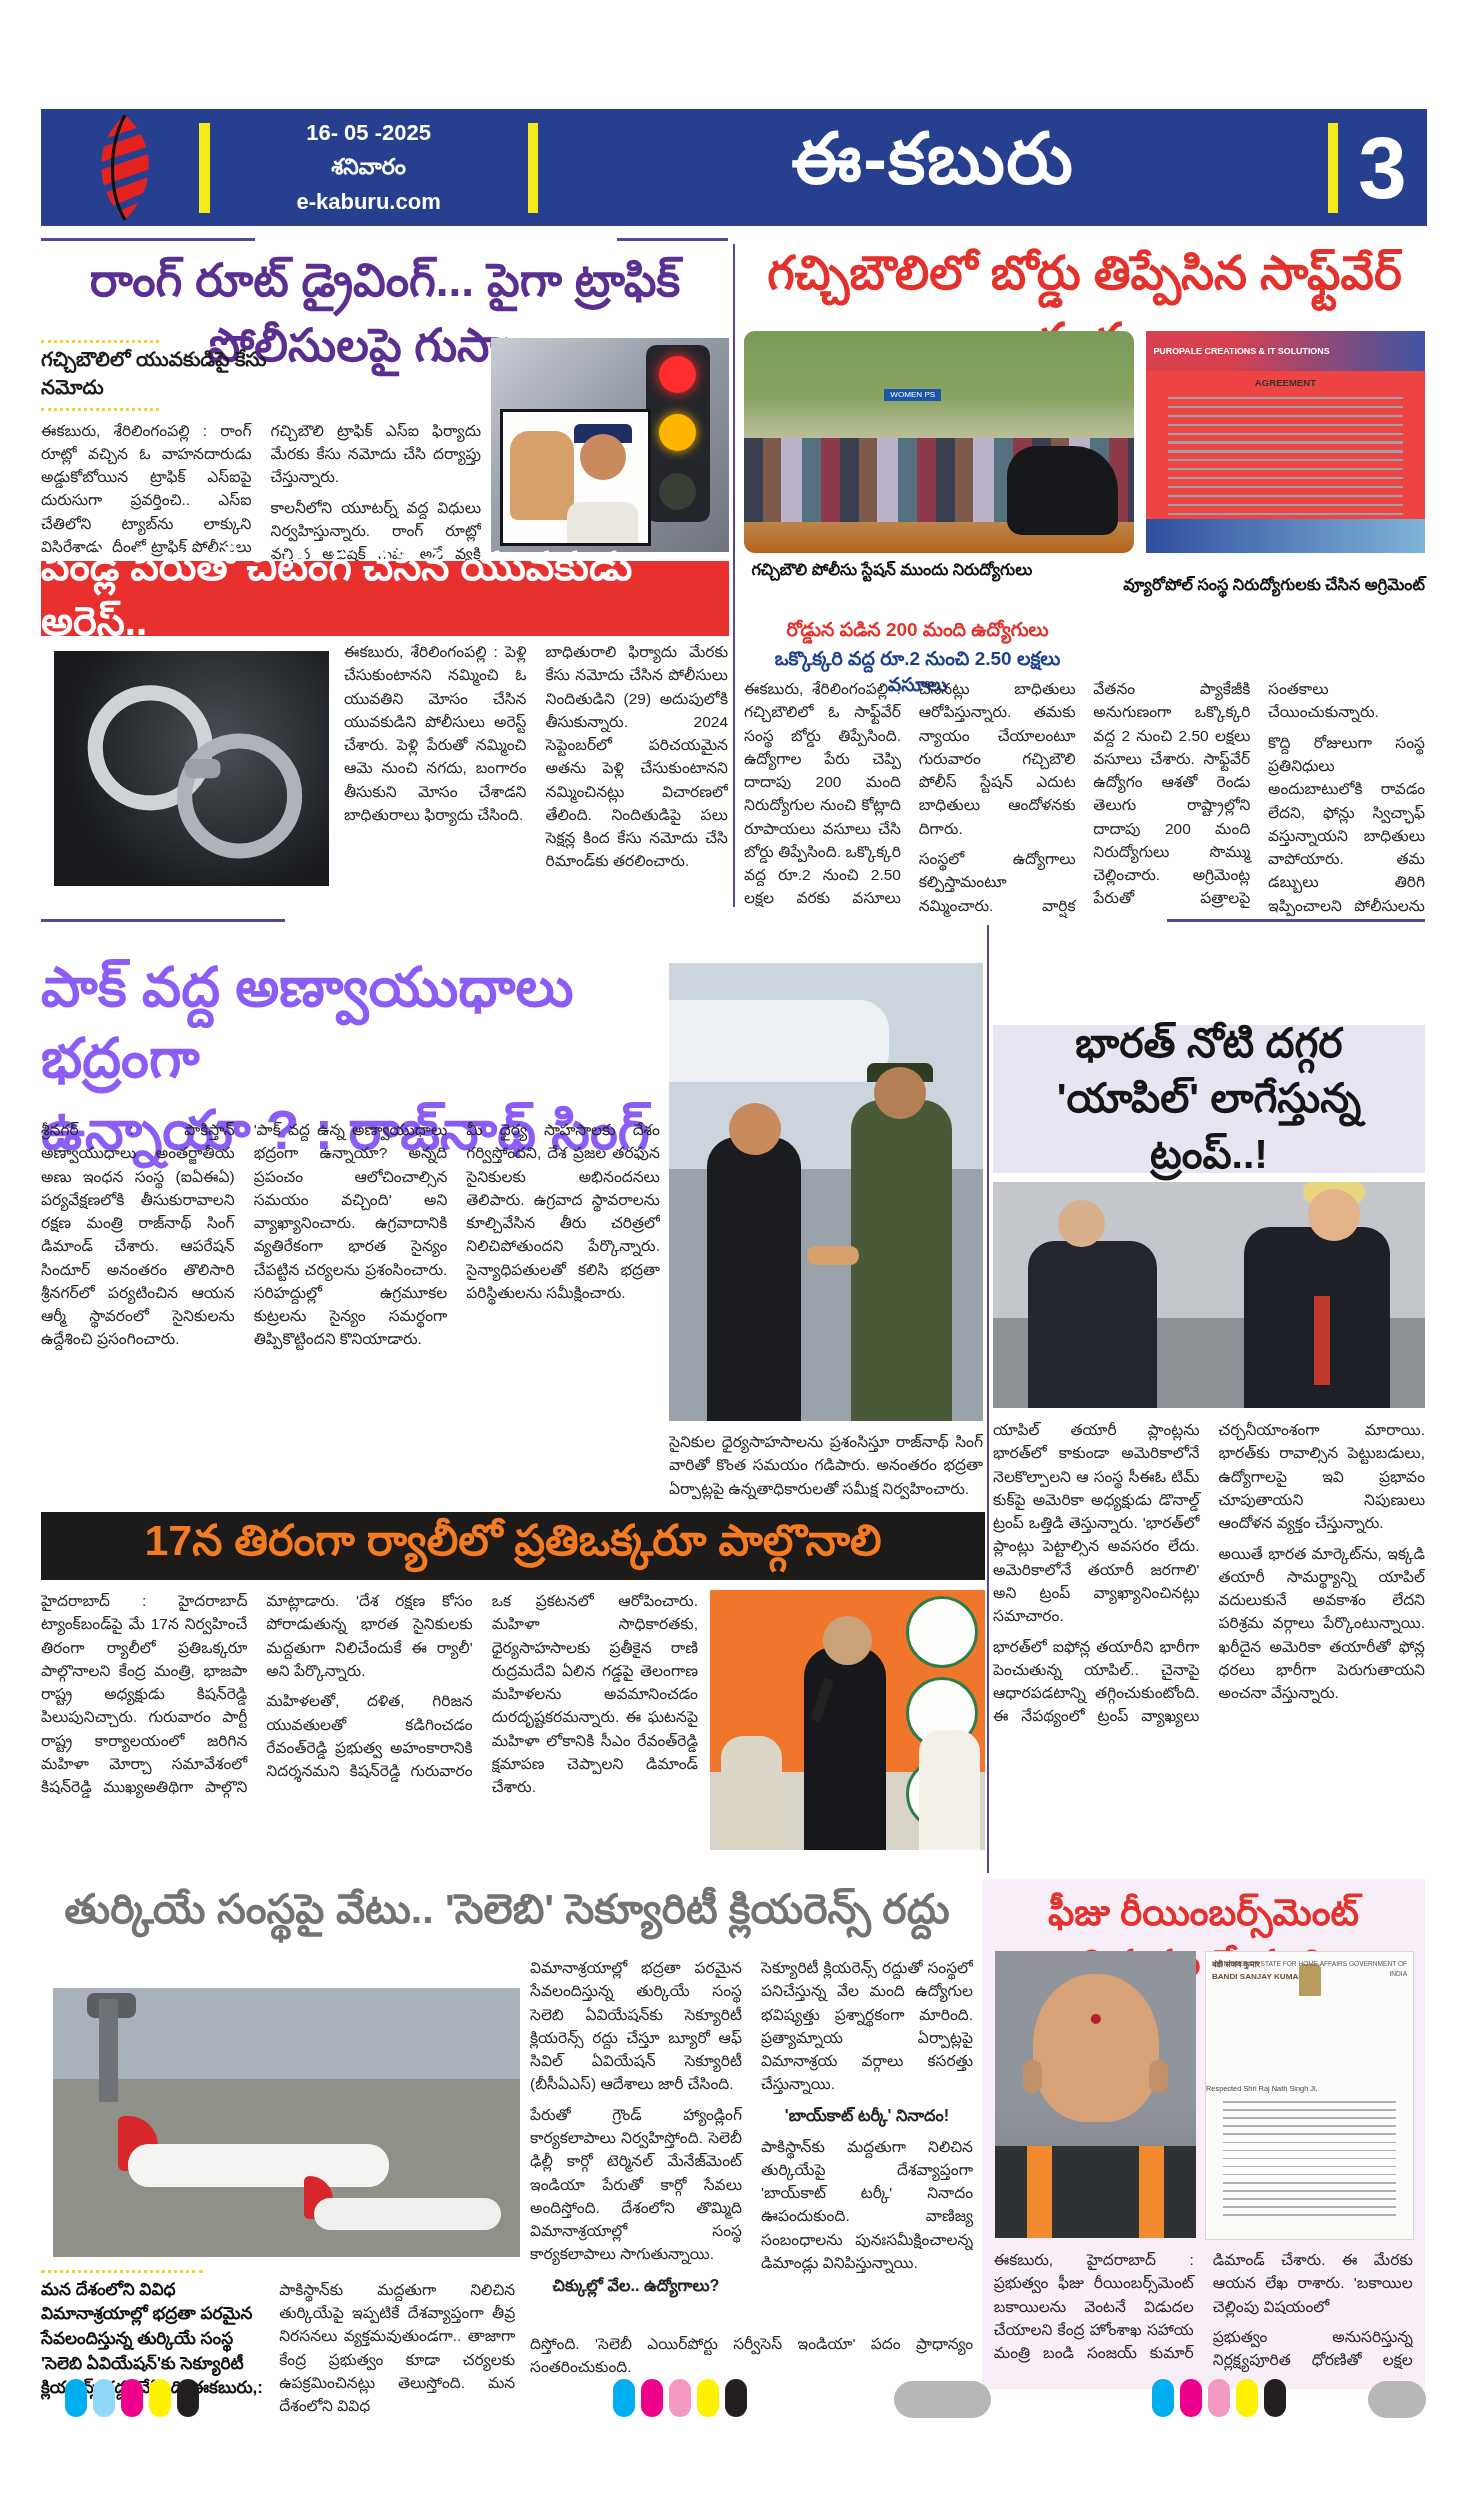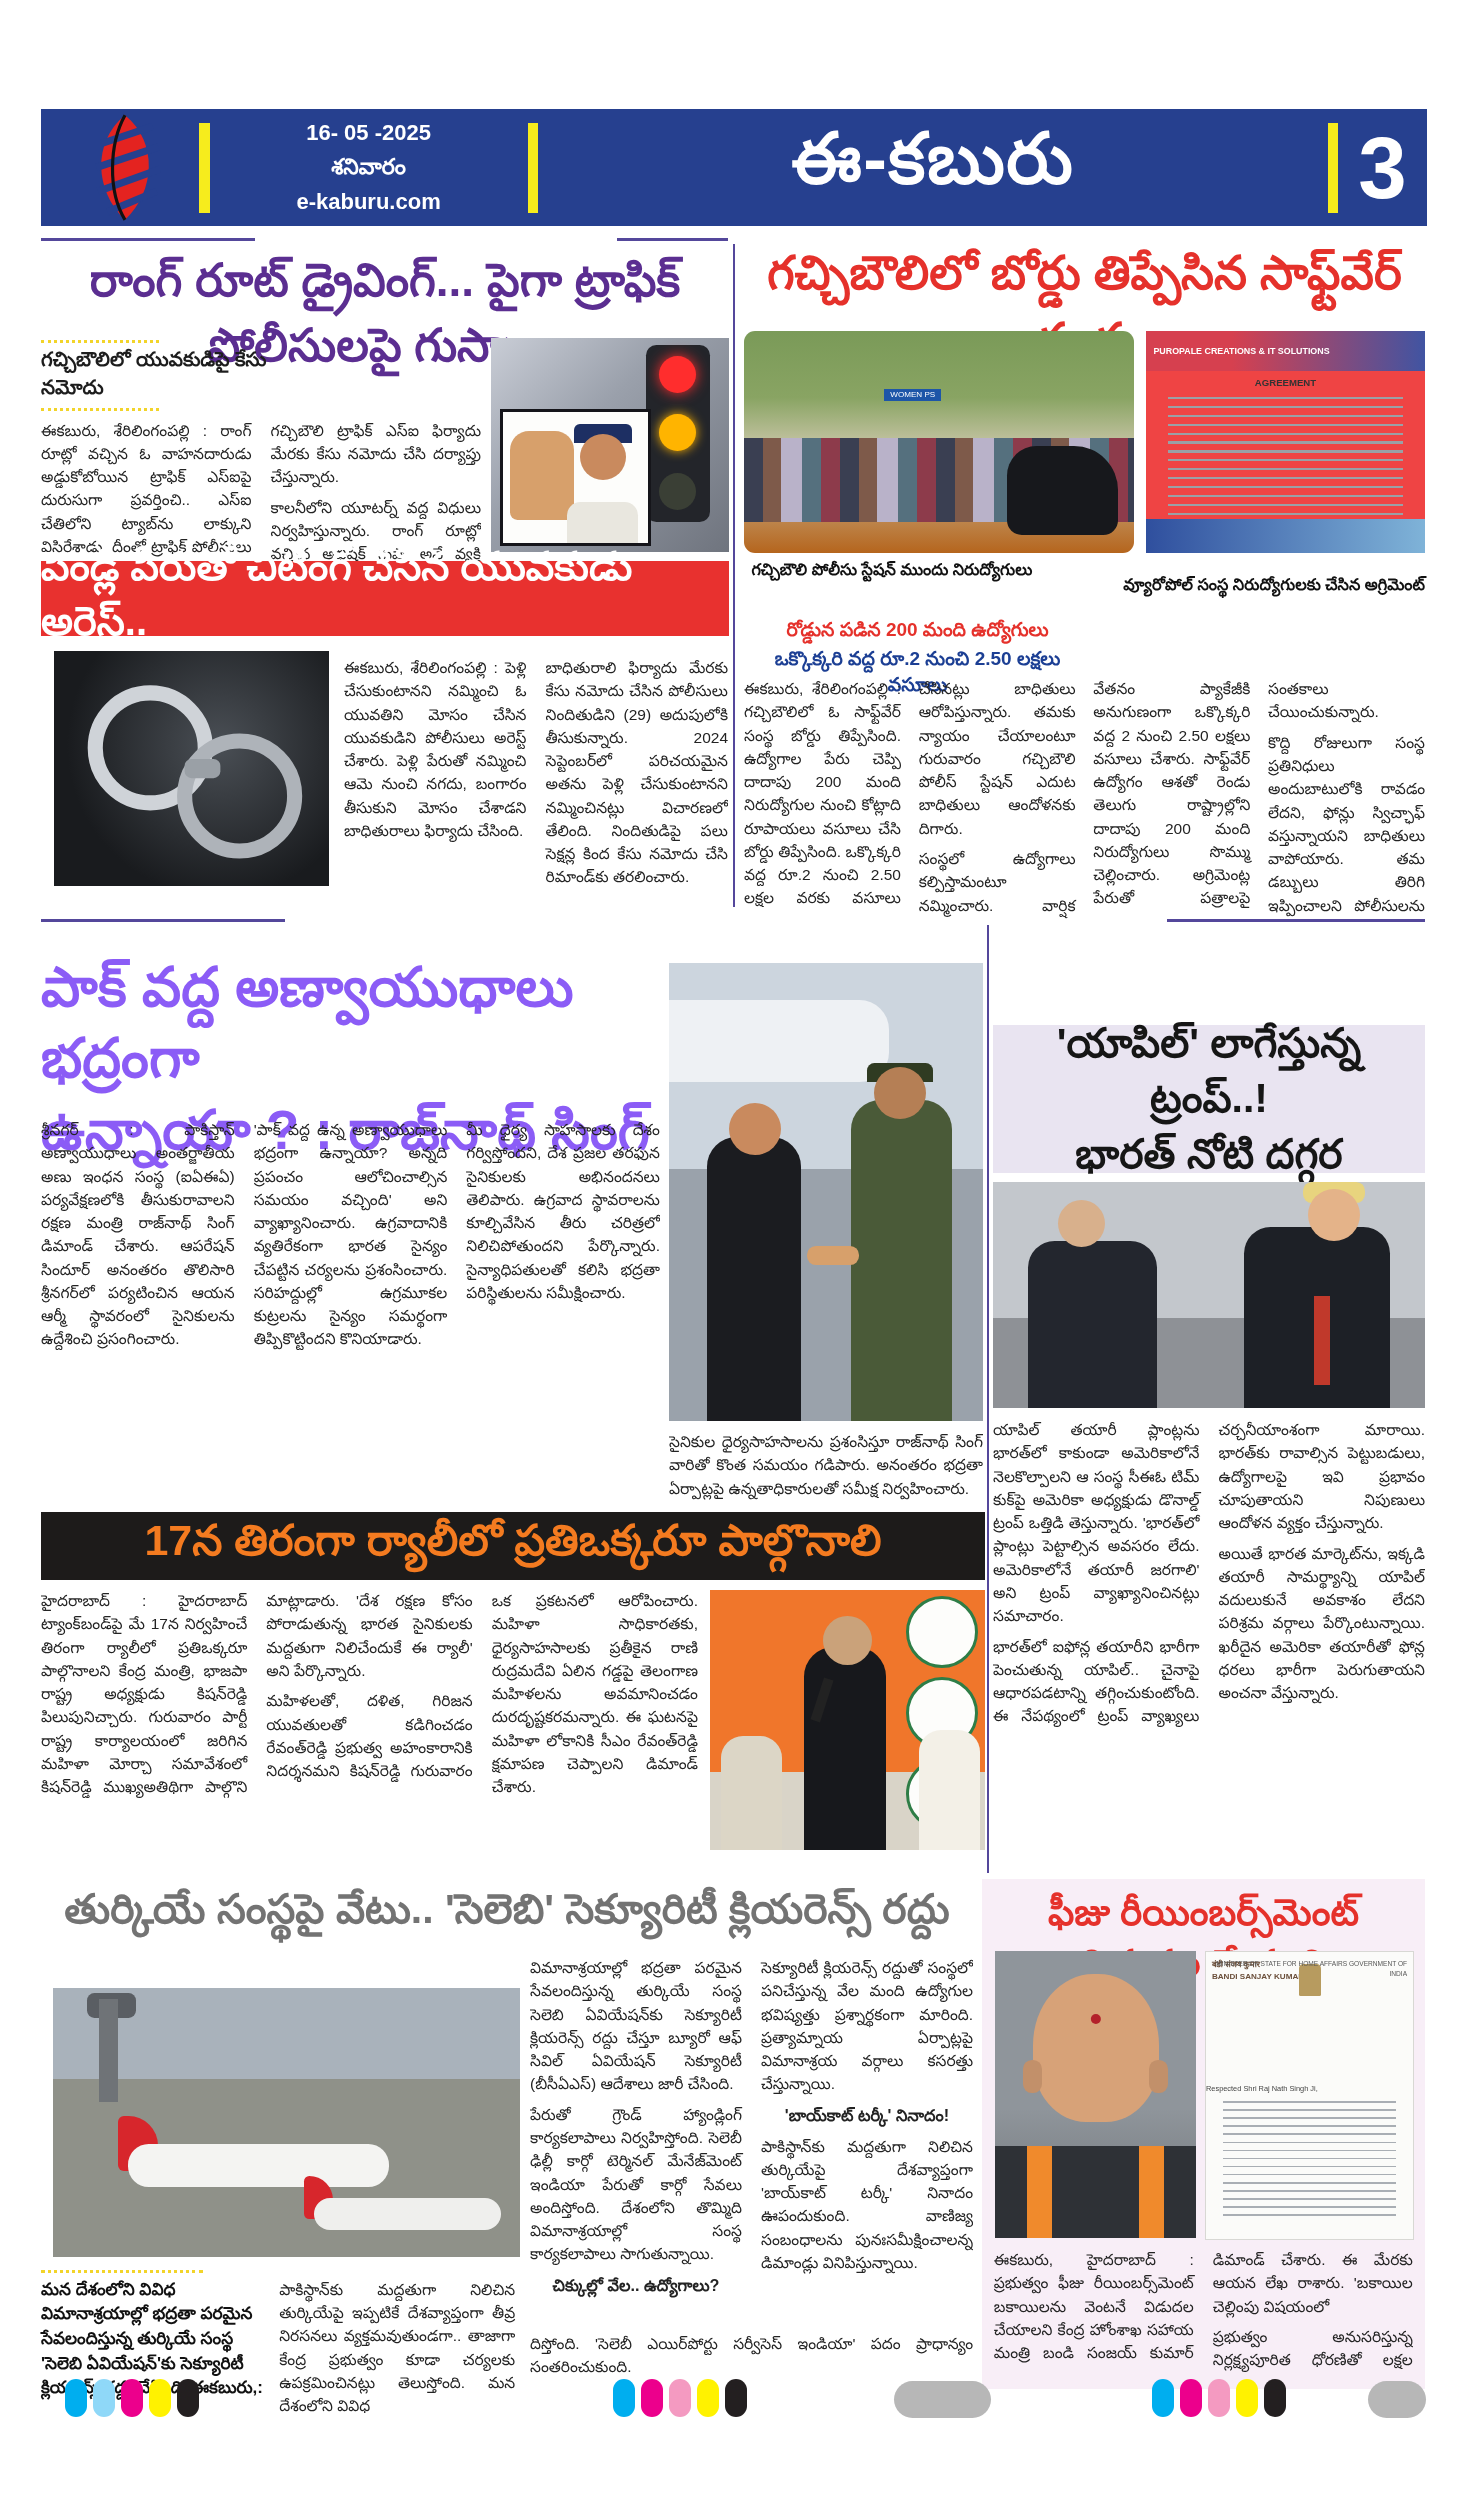--- a/index.html
+++ b/index.html
@@ -216,21 +216,21 @@
     <div class="redband">
       <div class="h-cheat">పెండ్లి పేరుతో చీటింగ్ చేసిన యువకుడు అరెస్ట్..</div>
     </div>
     <div class="photo ph-cuffs" style="left:13.3px;top:90px;width:275px;height:235px;">
       <svg viewBox="0 0 200 170" width="100%" height="100%">
         <circle cx="70" cy="70" r="40" fill="none" stroke="#cfd3d8" stroke-width="11"></circle>
         <circle cx="135" cy="105" r="40" fill="none" stroke="#aeb3b9" stroke-width="11"></circle>
         <rect x="95" y="78" width="26" height="14" rx="5" fill="#9aa0a6"></rect>
       </svg>
     </div>
-    <div class="body-text cols-2" style="position:absolute;left:303px;top:95px;width:384px;height:236px;overflow:hidden;">
+    <div class="body-text cols-2" style="position:absolute;left:303px;top:79px;width:384px;height:236px;overflow:hidden;">
       <p>ఈకబురు, శేరిలింగంపల్లి : పెళ్లి చేసుకుంటానని నమ్మించి ఓ యువతిని మోసం చేసిన యువకుడిని పోలీసులు అరెస్ట్ చేశారు. పెళ్లి పేరుతో నమ్మించి ఆమె నుంచి నగదు, బంగారం తీసుకుని మోసం చేశాడని బాధితురాలు ఫిర్యాదు చేసింది.</p>
       <p>బాధితురాలి ఫిర్యాదు మేరకు కేసు నమోదు చేసిన పోలీసులు నిందితుడిని (29) అదుపులోకి తీసుకున్నారు. 2024 సెప్టెంబర్‌లో పరిచయమైన అతను పెళ్లి చేసుకుంటానని నమ్మించినట్లు విచారణలో తేలింది. నిందితుడిపై పలు సెక్షన్ల కింద కేసు నమోదు చేసి రిమాండ్‌కు తరలించారు.</p>
     </div>
   </div>
 
   <div class="article" style="left:41px;top:925px;width:942px;height:583px;">
     <div class="h-rajnath" style="position:absolute;left:0;top:26.6px;width:635px;">
       <div>పాక్ వద్ద అణ్వాయుధాలు భద్రంగా</div>
       <div>ఉన్నాయా ? : రాజ్‌నాథ్ సింగ్</div>
     </div>
@@ -248,22 +248,22 @@
       <p>'పాక్ వద్ద ఉన్న అణ్వాయుధాలు భద్రంగా ఉన్నాయా? అన్నది ప్రపంచం ఆలోచించాల్సిన సమయం వచ్చింది' అని వ్యాఖ్యానించారు. ఉగ్రవాదానికి వ్యతిరేకంగా భారత సైన్యం చేపట్టిన చర్యలను ప్రశంసించారు. సరిహద్దుల్లో ఉగ్రమూకల కుట్రలను సైన్యం సమర్థంగా తిప్పికొట్టిందని కొనియాడారు.</p>
       <p>మీ ధైర్య సాహసాలకు దేశం గర్విస్తోందని, దేశ ప్రజల తరఫున సైనికులకు అభినందనలు తెలిపారు. ఉగ్రవాద స్థావరాలను కూల్చివేసిన తీరు చరిత్రలో నిలిచిపోతుందని పేర్కొన్నారు. సైన్యాధిపతులతో కలిసి భద్రతా పరిస్థితులను సమీక్షించారు.</p>
     </div>
     <div class="body-text" style="position:absolute;left:628px;top:505px;width:314px;height:74px;overflow:hidden;">
       <p>సైనికుల ధైర్యసాహసాలను ప్రశంసిస్తూ రాజ్‌నాథ్ సింగ్ వారితో కొంత సమయం గడిపారు. అనంతరం భద్రతా ఏర్పాట్లపై ఉన్నతాధికారులతో సమీక్ష నిర్వహించారు.</p>
     </div>
   </div>
 
   <div class="article" style="left:993px;top:1025px;width:432px;height:849px;">
     <div class="applebox">
+      <div class="h-apple">భారత్ నోటి దగ్గర</div>
       <div class="h-apple">'యాపిల్' లాగేస్తున్న ట్రంప్..!</div>
-      <div class="h-apple">భారత్ నోటి దగ్గర</div>
     </div>
     <div class="photo ph-apple" style="left:0;top:157px;width:432px;height:226px;">
       <div class="ap-man1"></div>
       <div class="ap-head1"></div>
       <div class="ap-man2"></div>
       <div class="ap-hair"></div>
       <div class="ap-head2"></div>
       <div class="ap-tie"></div>
     </div>
     <div class="body-text cols-2" style="position:absolute;left:0;top:393px;width:432px;height:450px;overflow:hidden;">

